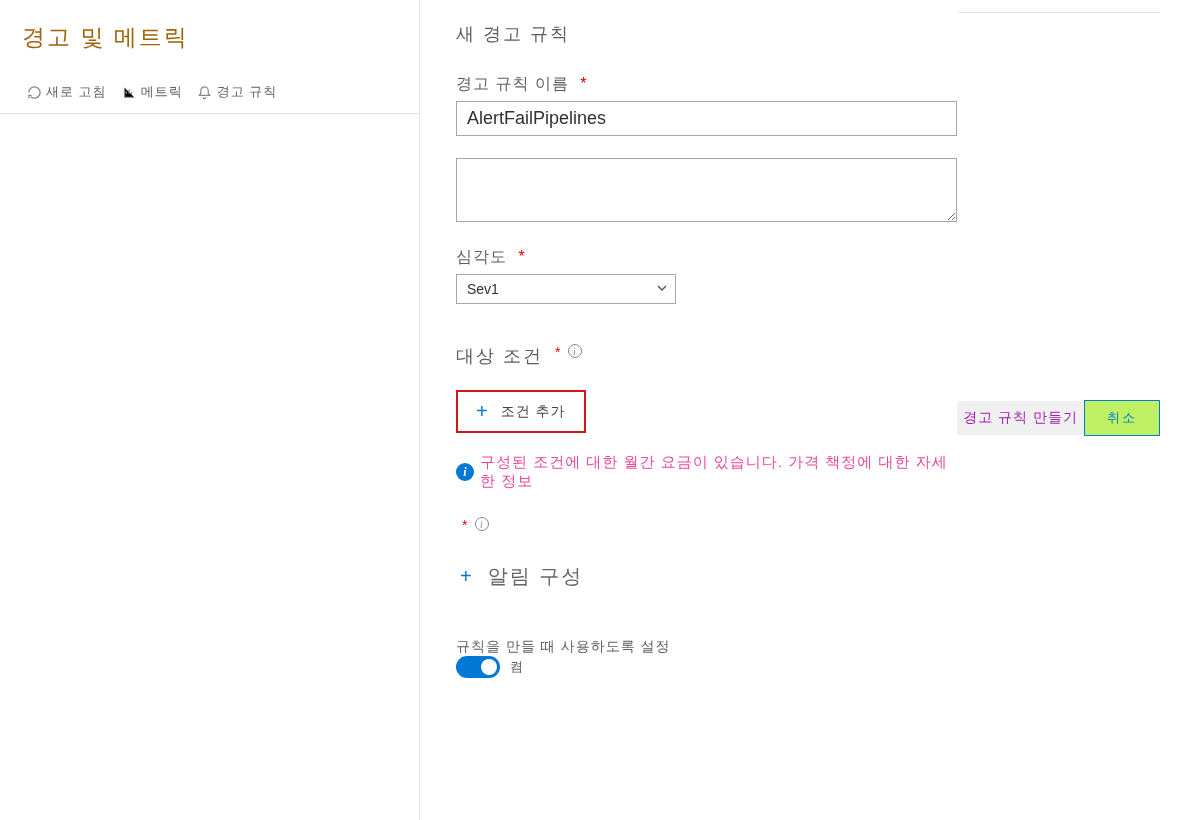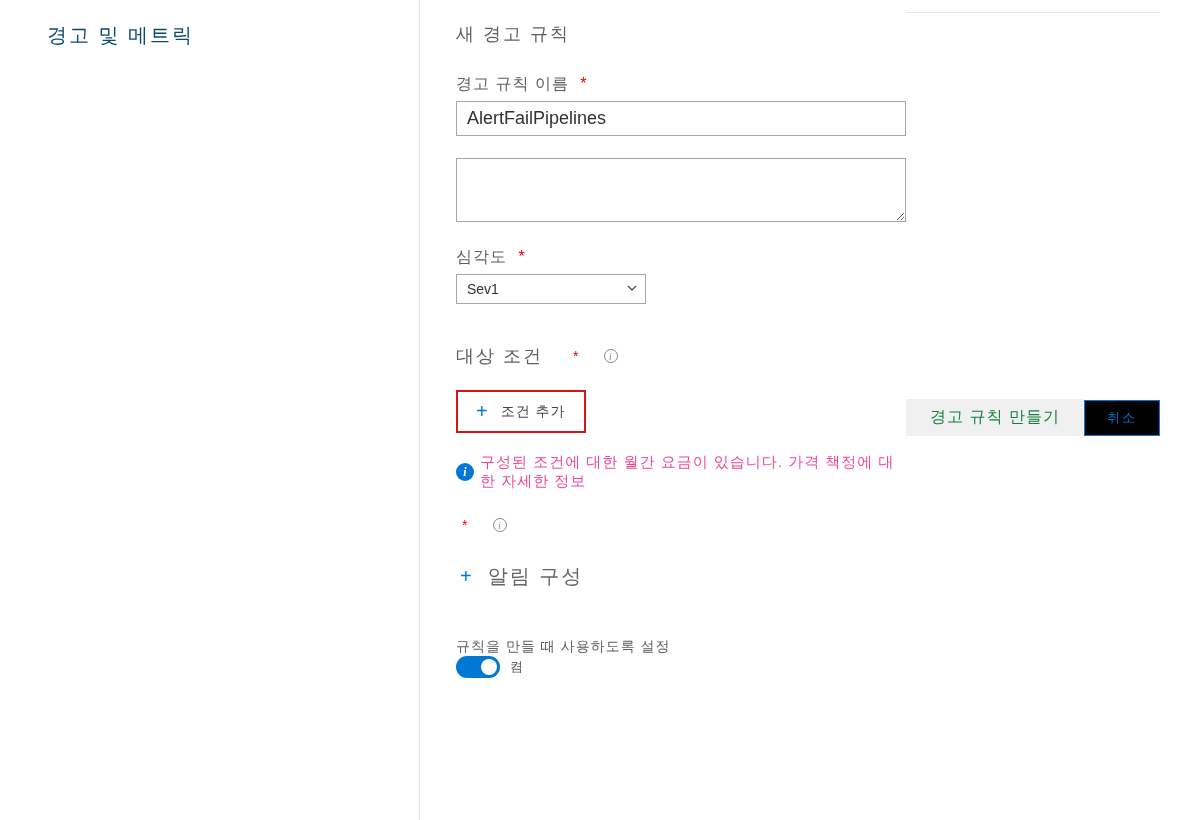--- a/index.html
+++ b/index.html
@@ -19,23 +19,23 @@
     .container {
       display: flex;
       height: 100%;
     }
     .left-panel {
       width: 420px;
       border-right: 1px solid #e5e5e5;
       padding: 12px 0;
     }
     .left-title {
-      font-size: 20px;
-      color: #0c4a6e;
-      padding: 10px 36px 18px 47px;
+      font-size: 23px;
+      color: #a16207;
+      padding: 10px 36px 18px 22px;
       letter-spacing: 2px;
       font-weight: 400;
     }
     .toolbar {
       display: flex;
       align-items: center;
       gap: 2px;
       padding: 8px 20px;
       border-bottom: 1px solid #e5e5e5;
       color: #605e5c;
@@ -104,21 +104,21 @@
       font-family: inherit;
       height: 64px;
       resize: both;
     }
     .select-wrapper {
       position: relative;
       display: inline-block;
       margin-bottom: 40px;
     }
     .select-input {
-      width: 190px;
+      width: 220px;
       border: 1px solid #a6a6a6;
       padding: 6px 10px;
       font-size: 14px;
       color: #323130;
       appearance: none;
       background: white;
       font-family: inherit;
     }
     .chevron-down {
       position: absolute;
@@ -126,22 +126,21 @@
       top: 50%;
       transform: translateY(-50%);
       pointer-events: none;
     }
     .section-title {
       font-size: 18px;
       color: #605e5c;
       letter-spacing: 2px;
       margin-bottom: 22px;
       display: flex;
-      align-items: center;
-      gap: 24px;
+      gap: 6px;
       font-weight: 400;
     }
     .section-title .required {
       font-size: 14px;
     }
     .info-circle {
       width: 14px;
       height: 14px;
       border: 1px solid #888;
       border-radius: 50%;
@@ -244,42 +243,68 @@
     .bottom-bar {
       border-top: 1px solid #e5e5e5;
       padding: 14px 0 0 0;
       display: flex;
       justify-content: space-between;
       align-items: center;
     }
     .create-btn {
       background: #f0f0f0;
       border: none;
-      padding: 8px 24px;
-      font-size: 16px;
-      color: #15803d;
+      padding: 8px 6px;
+      font-size: 14px;
+      color: #a21caf;
       cursor: not-allowed;
       letter-spacing: 1px;
     }
     .cancel-btn {
-      background: #000000;
+      background: #bef264;
       border: 1px solid #0078d4;
       padding: 8px 22px;
       font-size: 13px;
       color: #0078d4;
       cursor: pointer;
       letter-spacing: 2px;
     }
   </style>
 </head>
 <body>
 
 <div class="container">
   <div class="left-panel">
     <div class="left-title">경고 및 메트릭</div>
+    <div class="toolbar">
+      <div class="toolbar-item">
+        <span class="toolbar-icon">
+          <svg width="15" height="15" viewBox="0 0 16 16">
+              <path fill="none" stroke="#888" stroke-width="1.4" d="M2 8a6 6 0 1 1 2 4.5M2 14v-3h3"></path>
+            </svg>
+        </span>
+        <span class="toolbar-label">새로 고침</span>
+      </div>
+      <div class="toolbar-item">
+        <span class="toolbar-icon">
+          <svg width="14" height="14" viewBox="0 0 16 16">
+              <path stroke="#888" stroke-width="1.4" d="M3 3v11h11M5 10V7m3 3V5m3 5V8"></path>
+            </svg>
+        </span>
+        <span class="toolbar-label">메트릭</span>
+      </div>
+      <div class="toolbar-item">
+        <span class="toolbar-icon">
+          <svg width="15" height="15" viewBox="0 0 16 16">
+              <path fill="none" stroke="#888" stroke-width="1.3" d="M8 2a4 4 0 0 1 4 4v3l1.5 2H2.5L4 9V6a4 4 0 0 1 4-4zM6.5 13a1.5 1.5 0 0 0 3 0"></path>
+            </svg>
+        </span>
+        <span class="toolbar-label">경고 규칙</span>
+      </div>
+    </div>
   </div>
 
   <div class="right-panel">
     <div class="right-content">
       <div class="page-title">새 경고 규칙</div>
 
       <div class="field-label">
         <span>경고 규칙 이름</span>
         <span class="required">*</span>
       </div>

